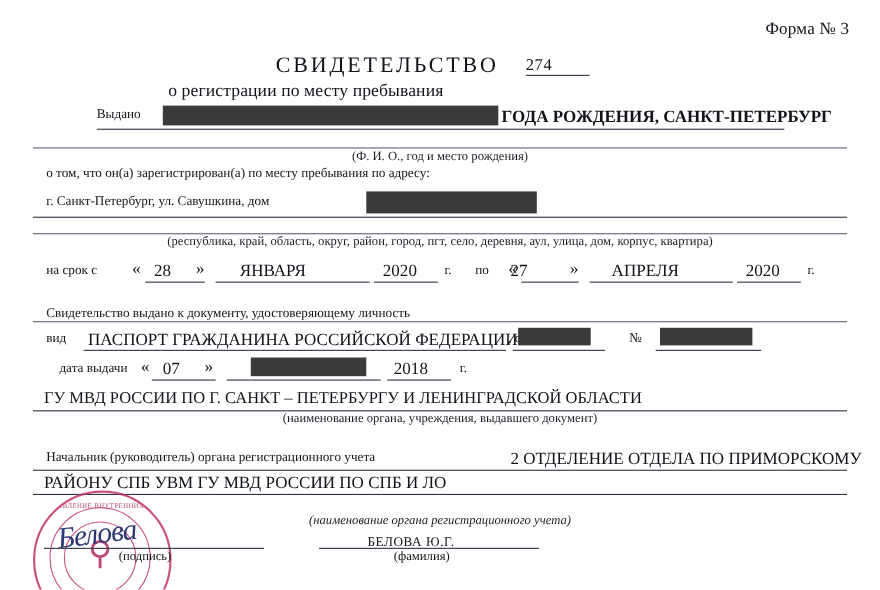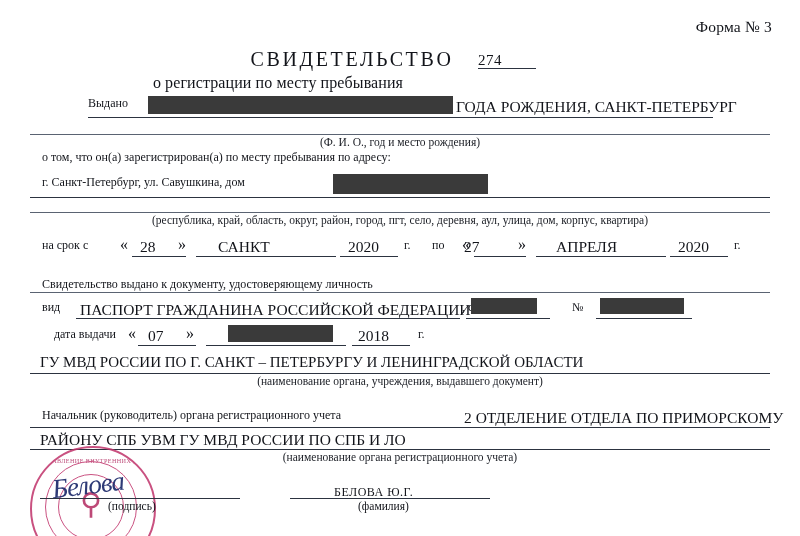--- a/index.html
+++ b/index.html
@@ -165,39 +165,39 @@
   <div class="title">
     <span class="t1">СВИДЕТЕЛЬСТВО</span>
     <span class="num">274</span>
   </div>
   <div class="rule" style="left:478px; top:68px; width:58px;"></div>
 
   <div class="subtitle"><span>о регистрации по месту пребывания</span></div>
 
   <div class="lbl" style="left:88px; top:96px;">Выдано</div>
   <div class="redact" style="left:148px; top:96px; width:305px; height:18px;"></div>
-  <div class="val caps" style="left:456px; top:98px;">ГОДА РОЖДЕНИЯ, САНКТ-ПЕТЕРБУРГ</div>
+  <div class="val caps" style="left:456px; top:98px;font-weight:bold;">ГОДА РОЖДЕНИЯ, САНКТ-ПЕТЕРБУРГ</div>
   <div class="rule" style="left:88px; top:117px; width:625px;"></div>
 
   <div class="rule thin" style="left:30px; top:134px; width:740px;"></div>
   <div class="lbl xs" style="top:136px;">(Ф. И. О., год и место рождения)</div>
 
   <div class="lbl" style="left:42px; top:150px;">о том, что он(а) зарегистрирован(а) по месту пребывания по адресу:</div>
   <div class="lbl" style="left:42px; top:175px;">г. Санкт-Петербург, ул. Савушкина, дом</div>
   <div class="redact" style="left:333px; top:174px; width:155px; height:20px;"></div>
   <div class="rule" style="left:30px; top:197px; width:740px;"></div>
   <div class="rule thin" style="left:30px; top:212px; width:740px;"></div>
   <div class="lbl xs" style="top:214px;">(республика, край, область, округ, район, город, пгт, село, деревня, аул, улица, дом, корпус, квартира)</div>
 
   <div class="lbl" style="left:42px; top:238px;">на срок с</div>
   <div class="quote" style="left:120px; top:236px;">«</div>
   <div class="val b" style="left:140px; top:238px;">28</div>
   <div class="quote" style="left:178px; top:236px;">»</div>
   <div class="rule" style="left:132px; top:256px; width:54px;"></div>
-  <div class="val b" style="left:218px; top:238px;">САНКТ</div>
+  <div class="val b" style="left:218px; top:238px;">ЯНВАРЯ</div>
   <div class="rule" style="left:196px; top:256px; width:140px;"></div>
   <div class="val b" style="left:348px; top:238px;">2020</div>
   <div class="rule" style="left:340px; top:256px; width:58px;"></div>
   <div class="lbl" style="left:404px; top:238px;">г.</div>
   <div class="lbl" style="left:432px; top:238px;">по</div>
   <div class="quote" style="left:462px; top:236px;">«</div>
   <div class="val b" style="left:464px; top:238px;">27</div>
   <div class="quote" style="left:518px; top:236px;">»</div>
   <div class="rule" style="left:474px; top:256px; width:52px;"></div>
   <div class="val b" style="left:556px; top:238px;">АПРЕЛЯ</div>
@@ -232,21 +232,21 @@
 
   <div class="val caps" style="left:40px; top:354px; font-size:15px;">ГУ  МВД  РОССИИ  ПО  Г. САНКТ – ПЕТЕРБУРГУ  И  ЛЕНИНГРАДСКОЙ ОБЛАСТИ</div>
   <div class="rule" style="left:30px; top:373px; width:740px;"></div>
   <div class="lbl xs" style="top:375px;">(наименование органа, учреждения, выдавшего документ)</div>
 
   <div class="lbl" style="left:42px; top:408px;">Начальник (руководитель) органа регистрационного учета</div>
   <div class="val caps" style="left:464px; top:409px;">2 ОТДЕЛЕНИЕ ОТДЕЛА  ПО ПРИМОРСКОМУ</div>
   <div class="rule" style="left:30px; top:427px; width:740px;"></div>
   <div class="val caps" style="left:40px; top:431px;">РАЙОНУ СПБ УВМ  ГУ  МВД  РОССИИ  ПО  СПБ  И  ЛО</div>
   <div class="rule" style="left:30px; top:449px; width:740px;"></div>
-  <div class="lbl xs" style="top:451px;">(наименование органа регистрационного учета)</div>
+  <div class="lbl xs" style="top:467px;font-style:italic;">(наименование органа регистрационного учета)</div>
 
   <div class="stamp">
     <div class="arc-top">УПРАВЛЕНИЕ ВНУТРЕННИХ ДЕЛ</div>
     <div class="inner"></div>
     <div class="inner2"></div>
     <div class="eagle">⚲</div>
 
   </div>
   <div class="signature">Белова</div>
 

